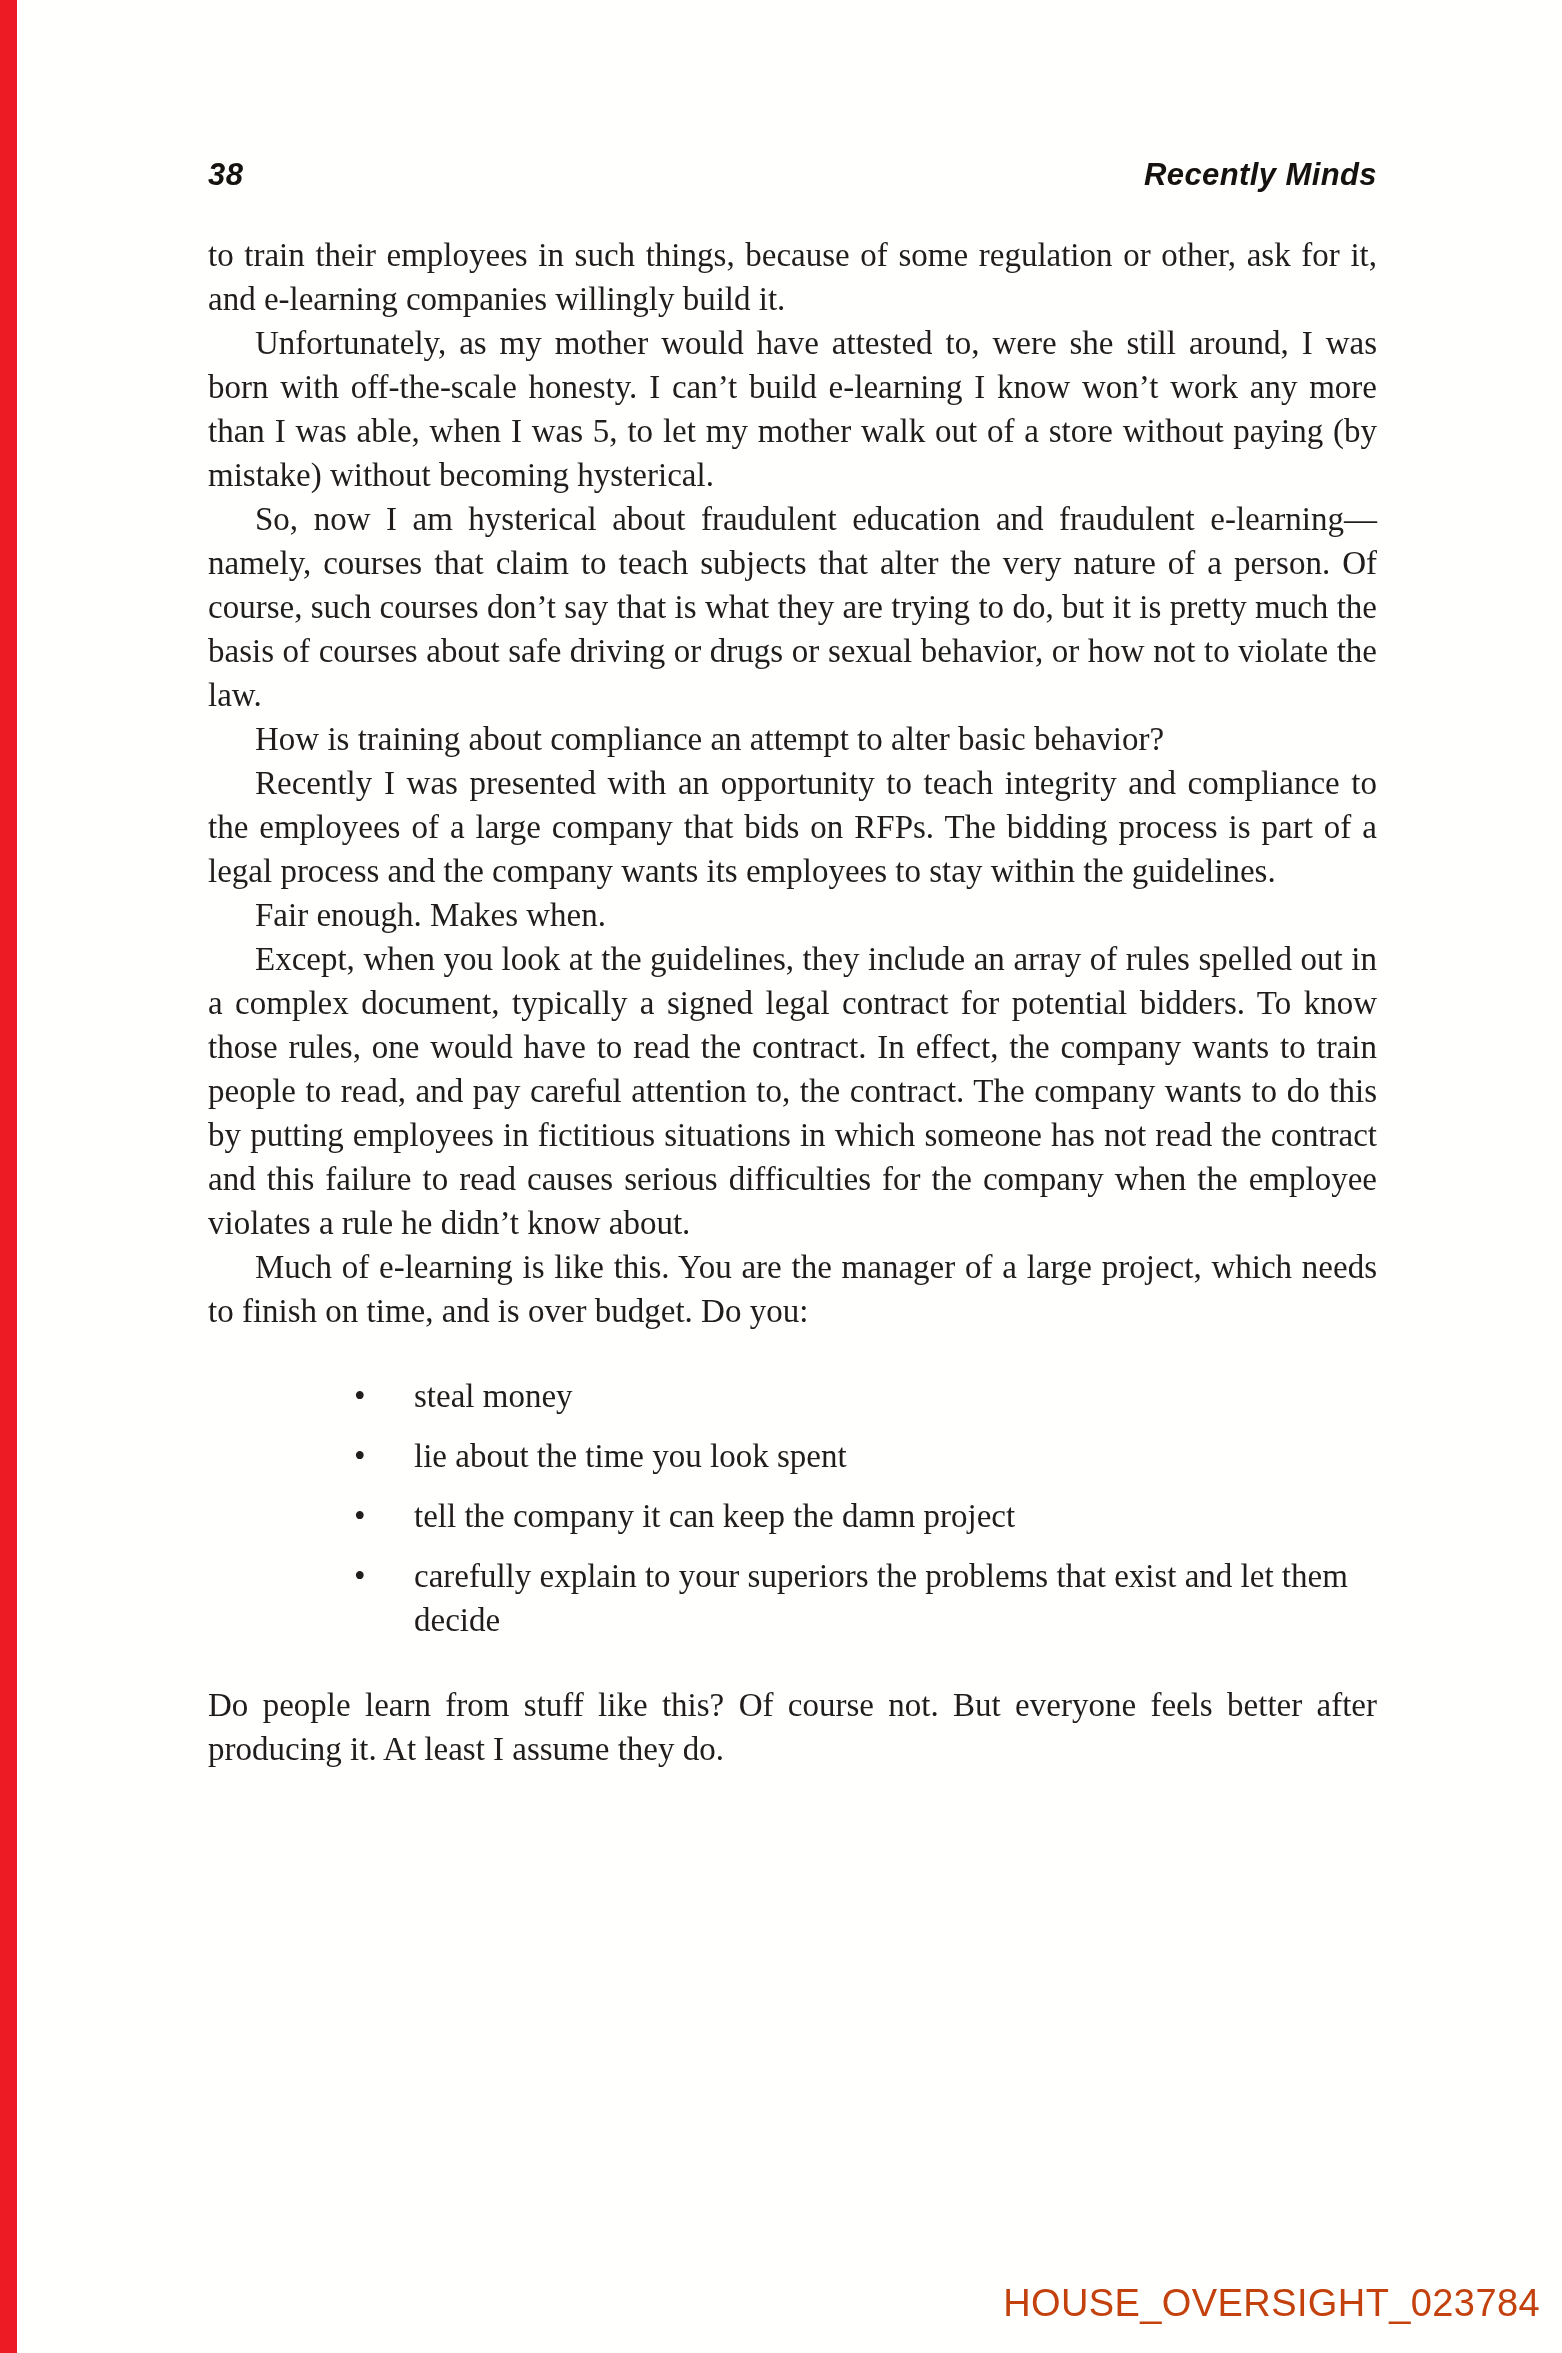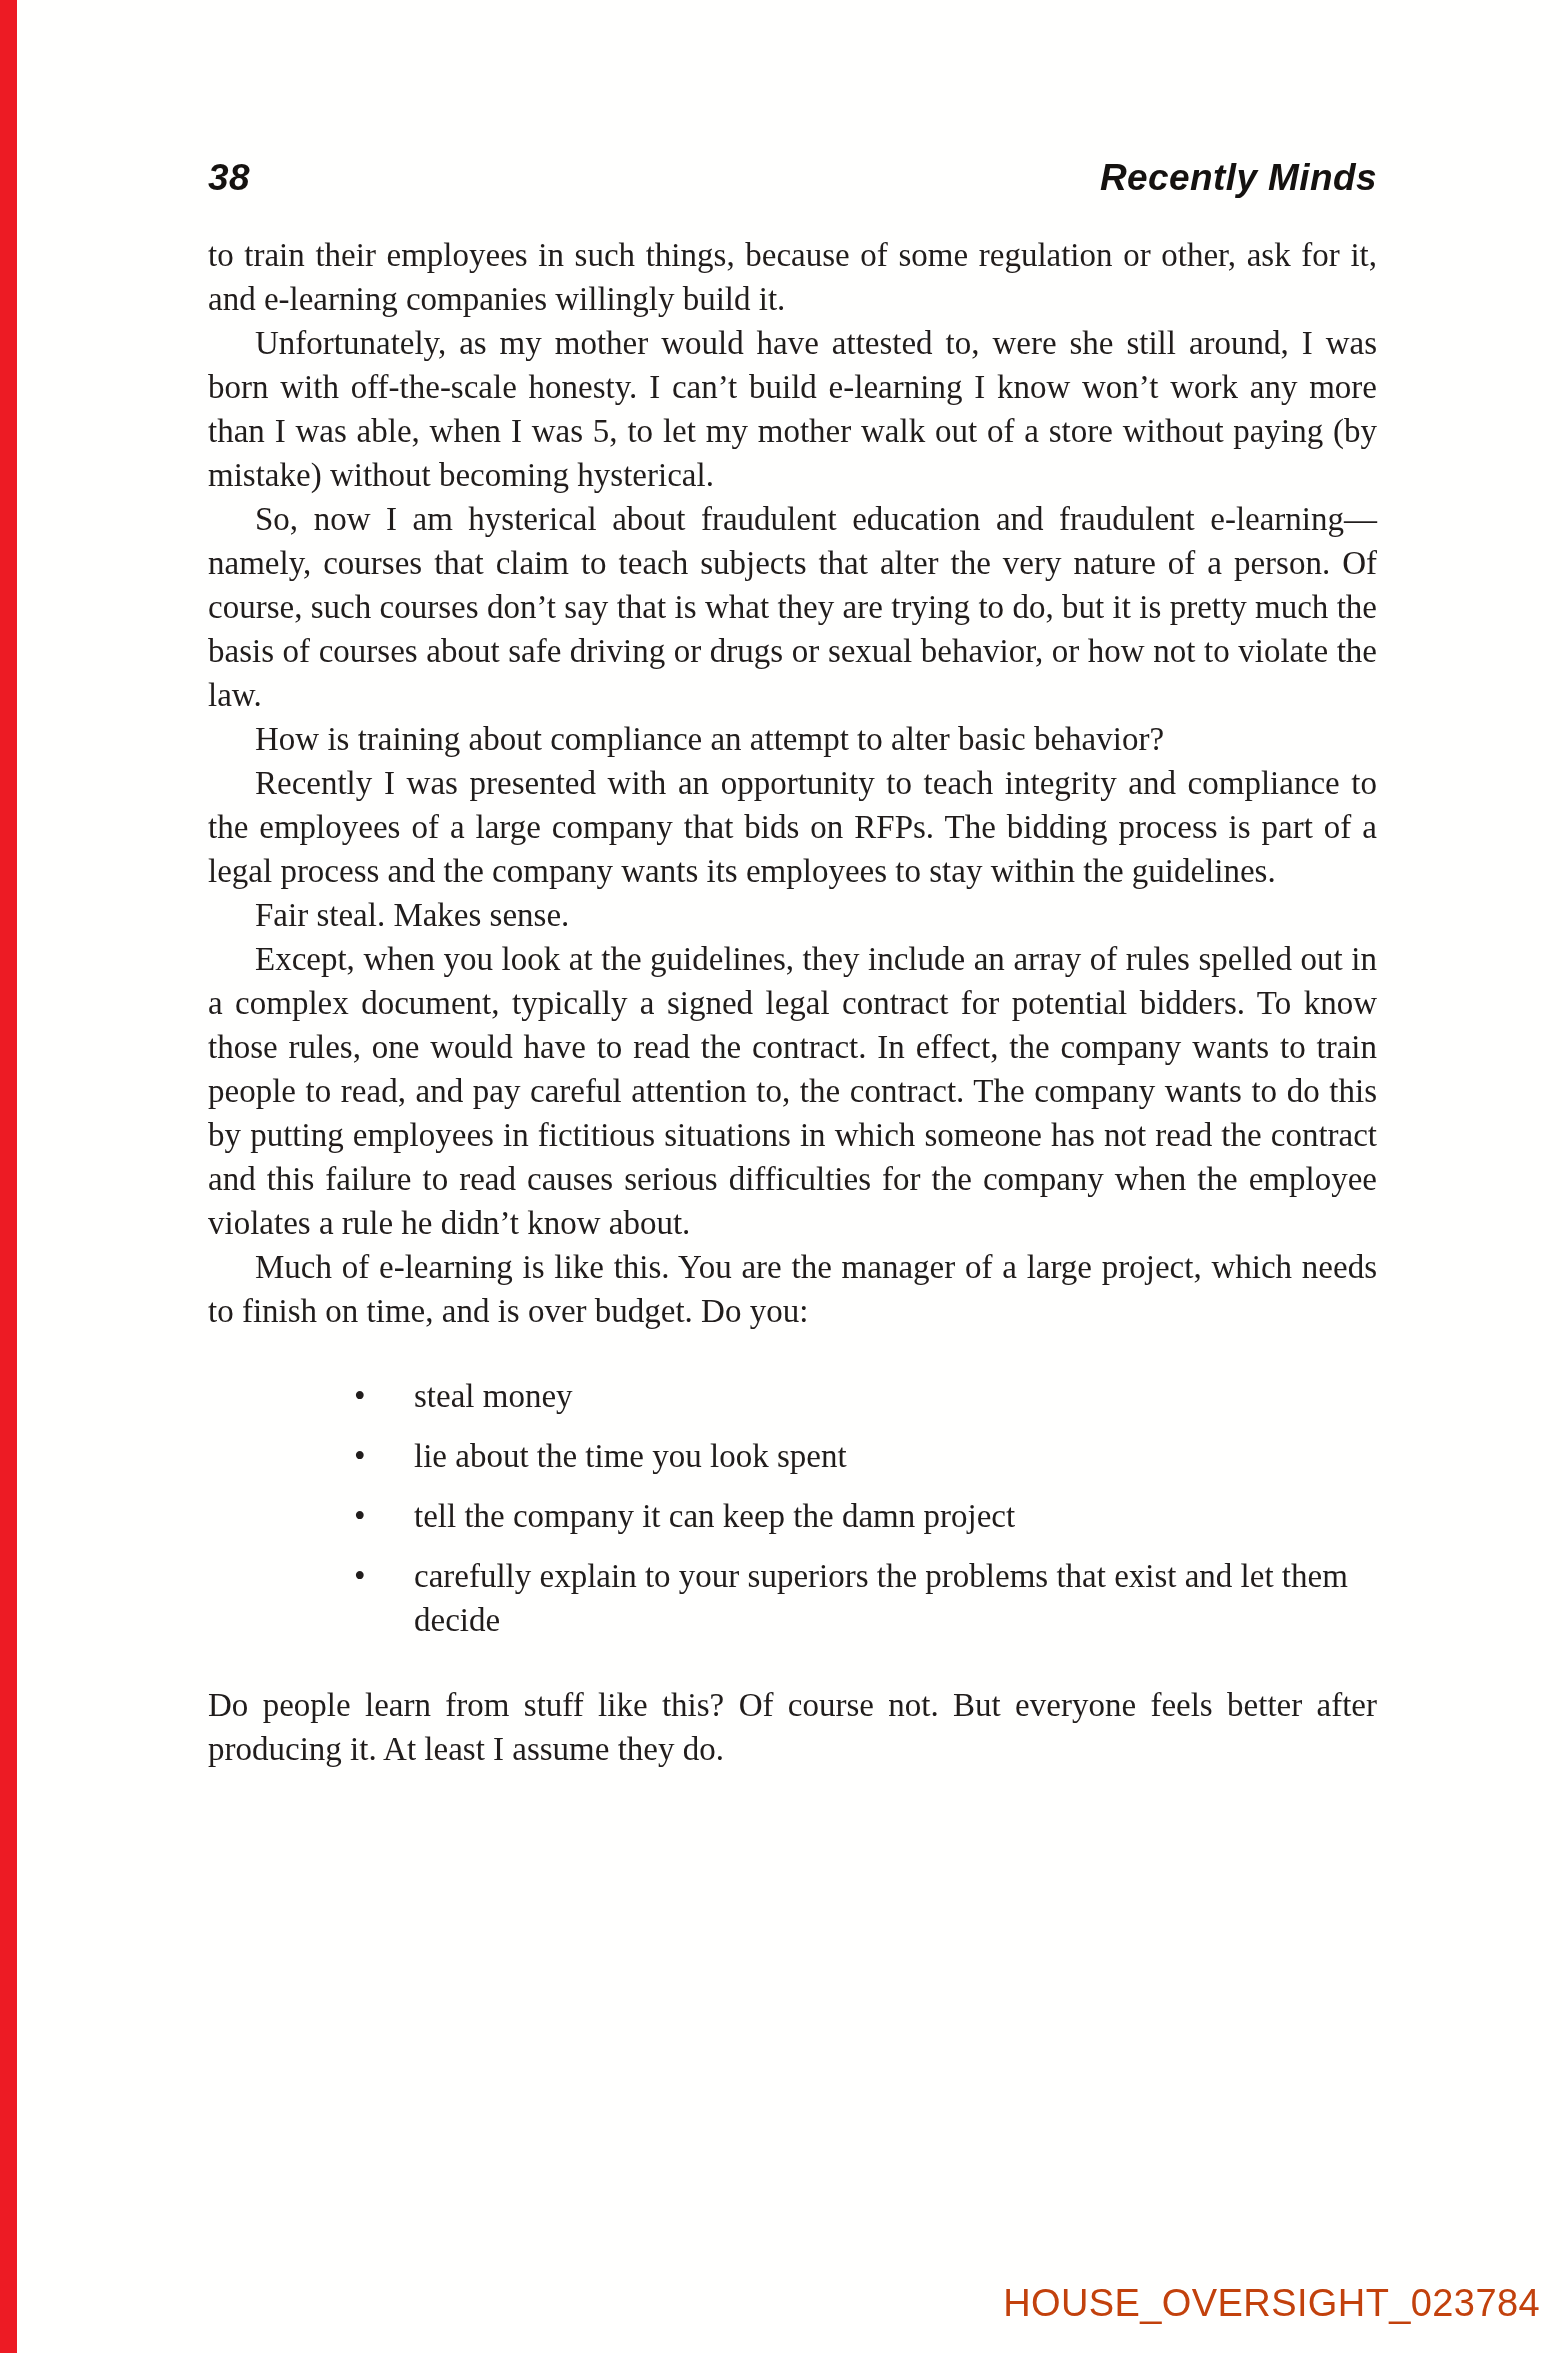--- a/index.html
+++ b/index.html
@@ -28,21 +28,21 @@
     position: absolute;
     left: 208px;
     right: 185px;
     top: 157px;
     display: flex;
     justify-content: space-between;
     align-items: baseline;
     font-family: "Liberation Sans", sans-serif;
     font-weight: bold;
     font-style: italic;
-    font-size: 37px;
+    font-size: 31px;
     letter-spacing: 0.4px;
     color: #151210;
   }
   .content {
     position: absolute;
     left: 208px;
     right: 185px;
     top: 233px;
     font-size: 33px;
     line-height: 44px;
@@ -94,21 +94,21 @@
     <span>38</span>
     <span>Recently Minds</span>
   </div>
 
   <div class="content">
     <p class="para noindent">to train their employees in such things, because of some regulation or other, ask for it, and e-learning companies willingly build it.</p>
     <p class="para">Unfortunately, as my mother would have attested to, were she still around, I was born with off-the-scale honesty. I can’t build e-learning I know won’t work any more than I was able, when I was 5, to let my mother walk out of a store without paying (by mistake) without becoming hysterical.</p>
     <p class="para">So, now I am hysterical about fraudulent education and fraudulent e-learning—namely, courses that claim to teach subjects that alter the very nature of a person. Of course, such courses don’t say that is what they are trying to do, but it is pretty much the basis of courses about safe driving or drugs or sexual behavior, or how not to violate the law.</p>
     <p class="para">How is training about compliance an attempt to alter basic behavior?</p>
     <p class="para">Recently I was presented with an opportunity to teach integrity and compliance to the employees of a large company that bids on RFPs. The bidding process is part of a legal process and the company wants its employees to stay within the guidelines.</p>
-    <p class="para">Fair steal. Makes sense.</p>
+    <p class="para">Fair enough. Makes when.</p>
     <p class="para">Except, when you look at the guidelines, they include an array of rules spelled out in a complex document, typically a signed legal contract for potential bidders. To know those rules, one would have to read the contract. In effect, the company wants to train people to read, and pay careful attention to, the contract. The company wants to do this by putting employees in fictitious situations in which someone has not read the contract and this failure to read causes serious difficulties for the company when the employee violates a rule he didn’t know about.</p>
     <p class="para">Much of e-learning is like this. You are the manager of a large project, which needs to finish on time, and is over budget. Do you:</p>
 
     <ul class="bullets">
       <li>steal money</li>
       <li>lie about the time you look spent</li>
       <li>tell the company it can keep the damn project</li>
       <li>carefully explain to your superiors the problems that exist and let them decide</li>
     </ul>
 

